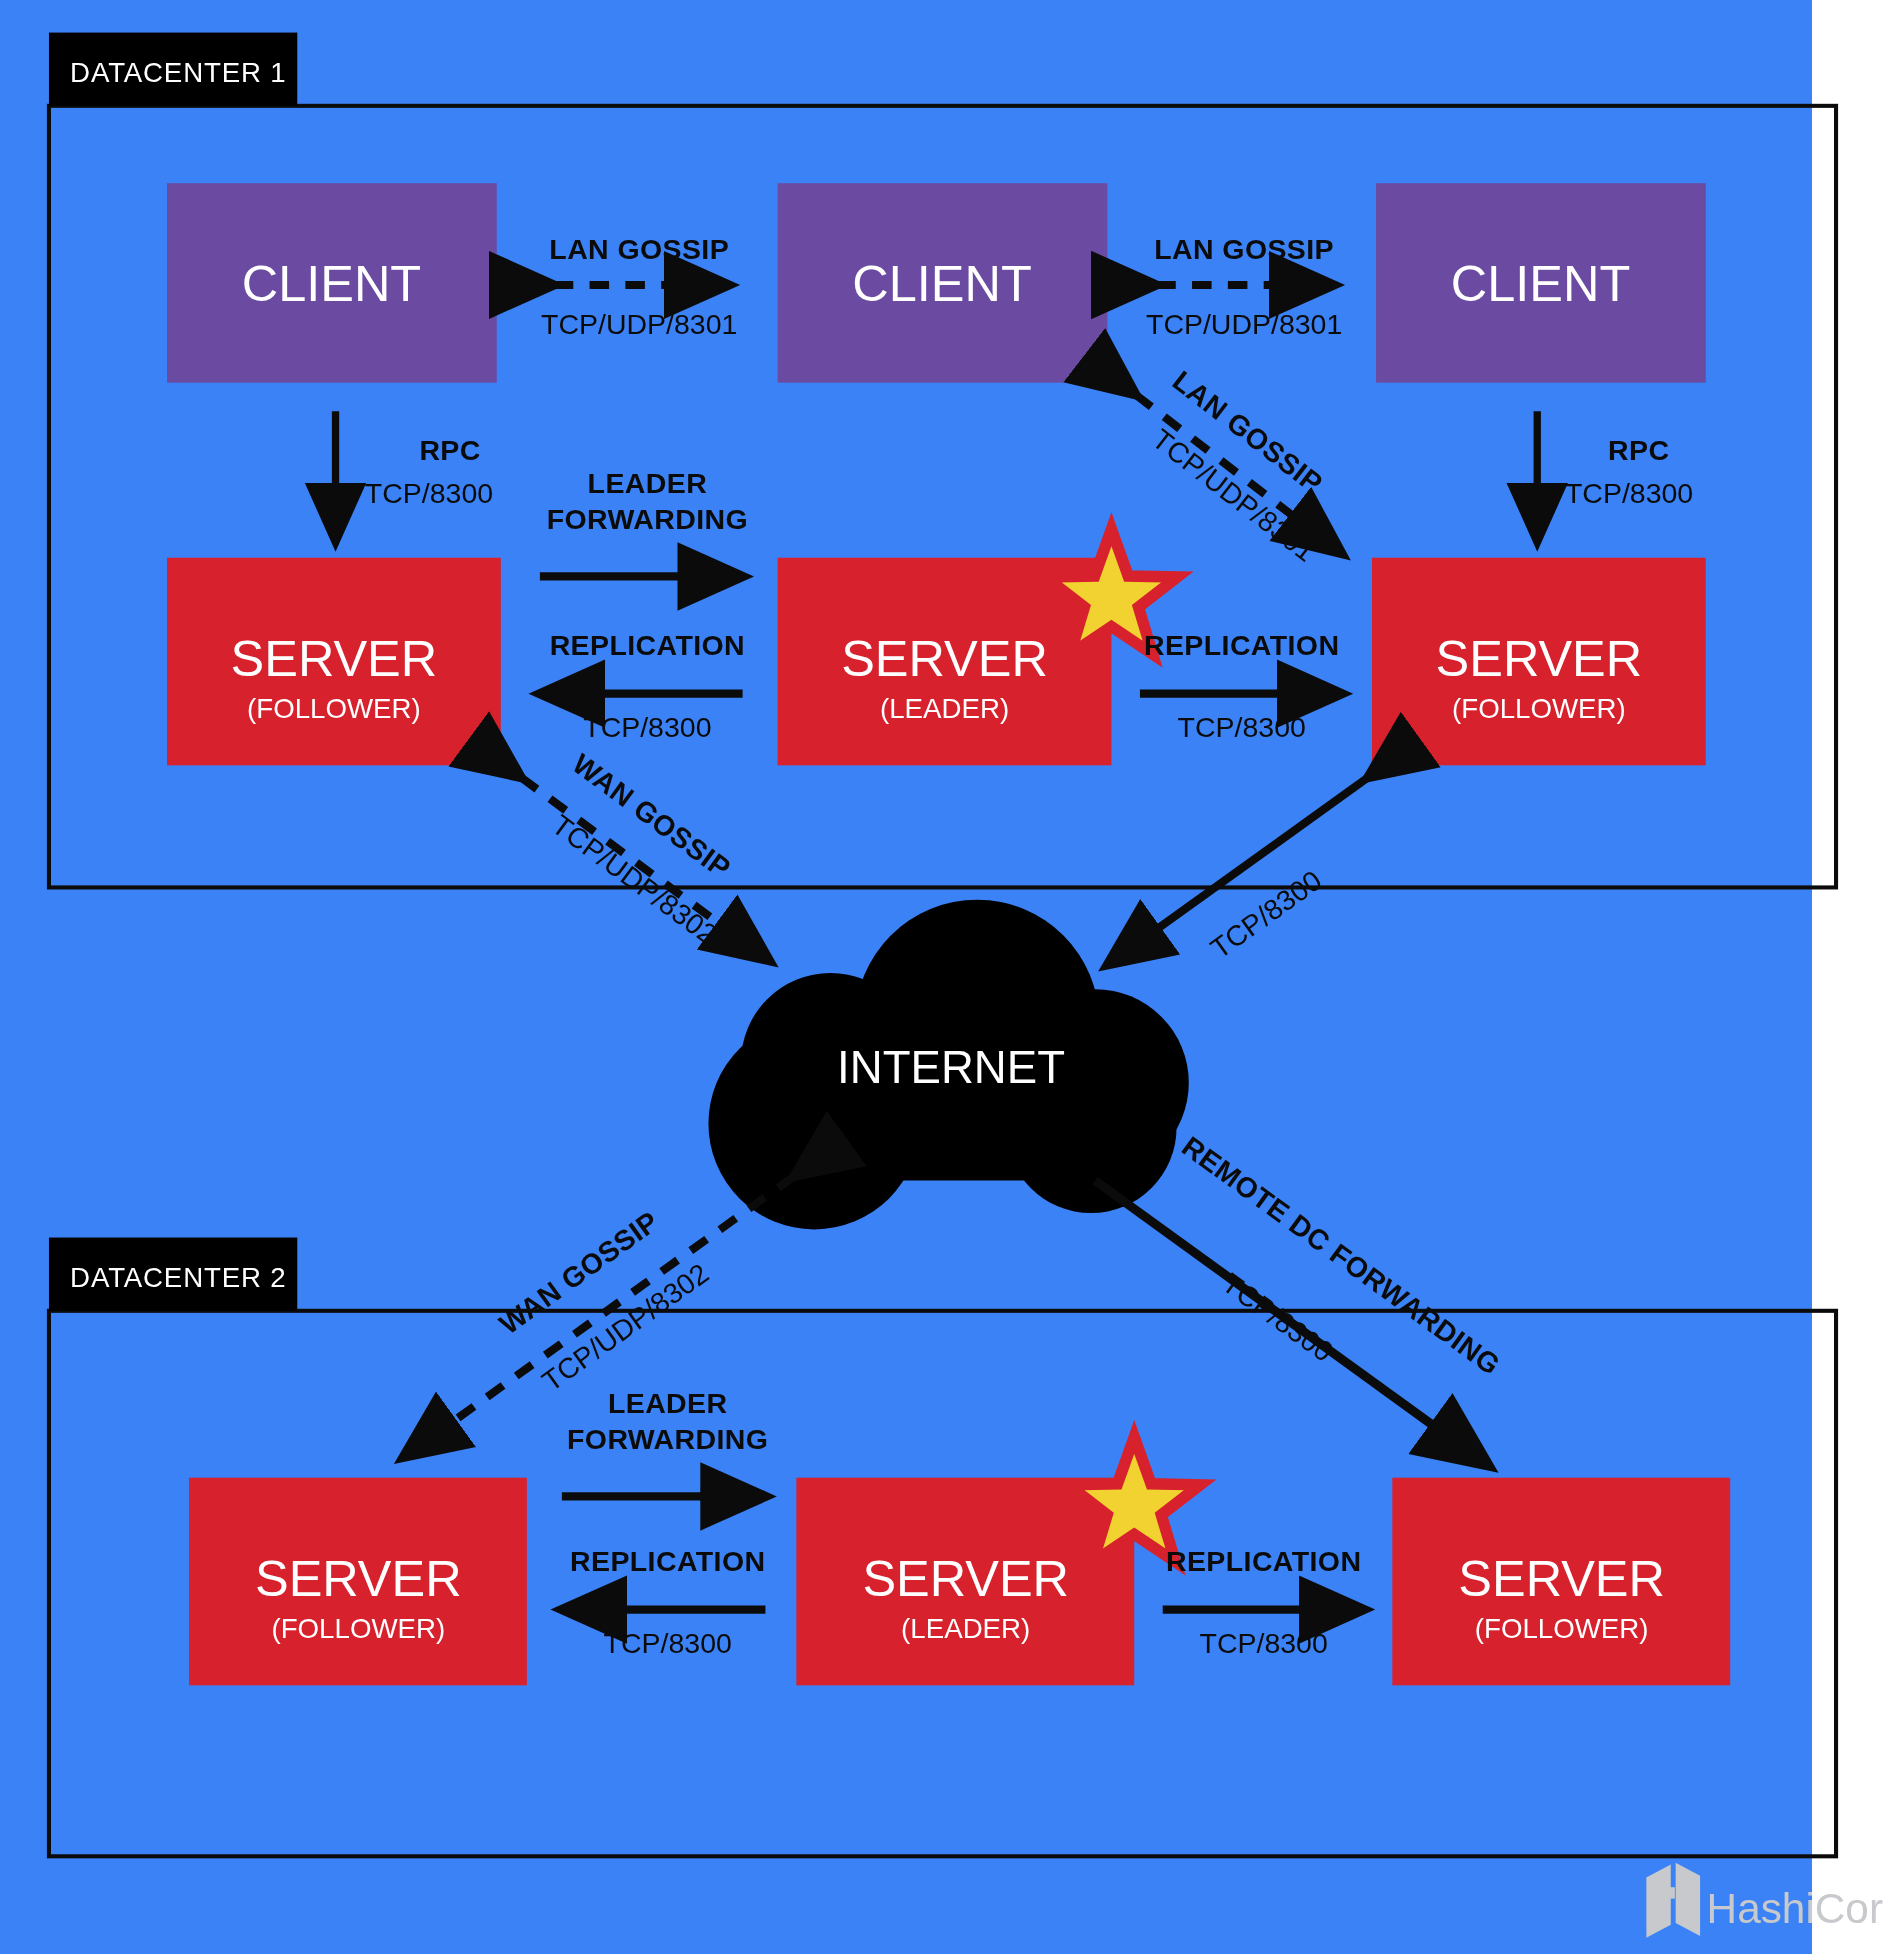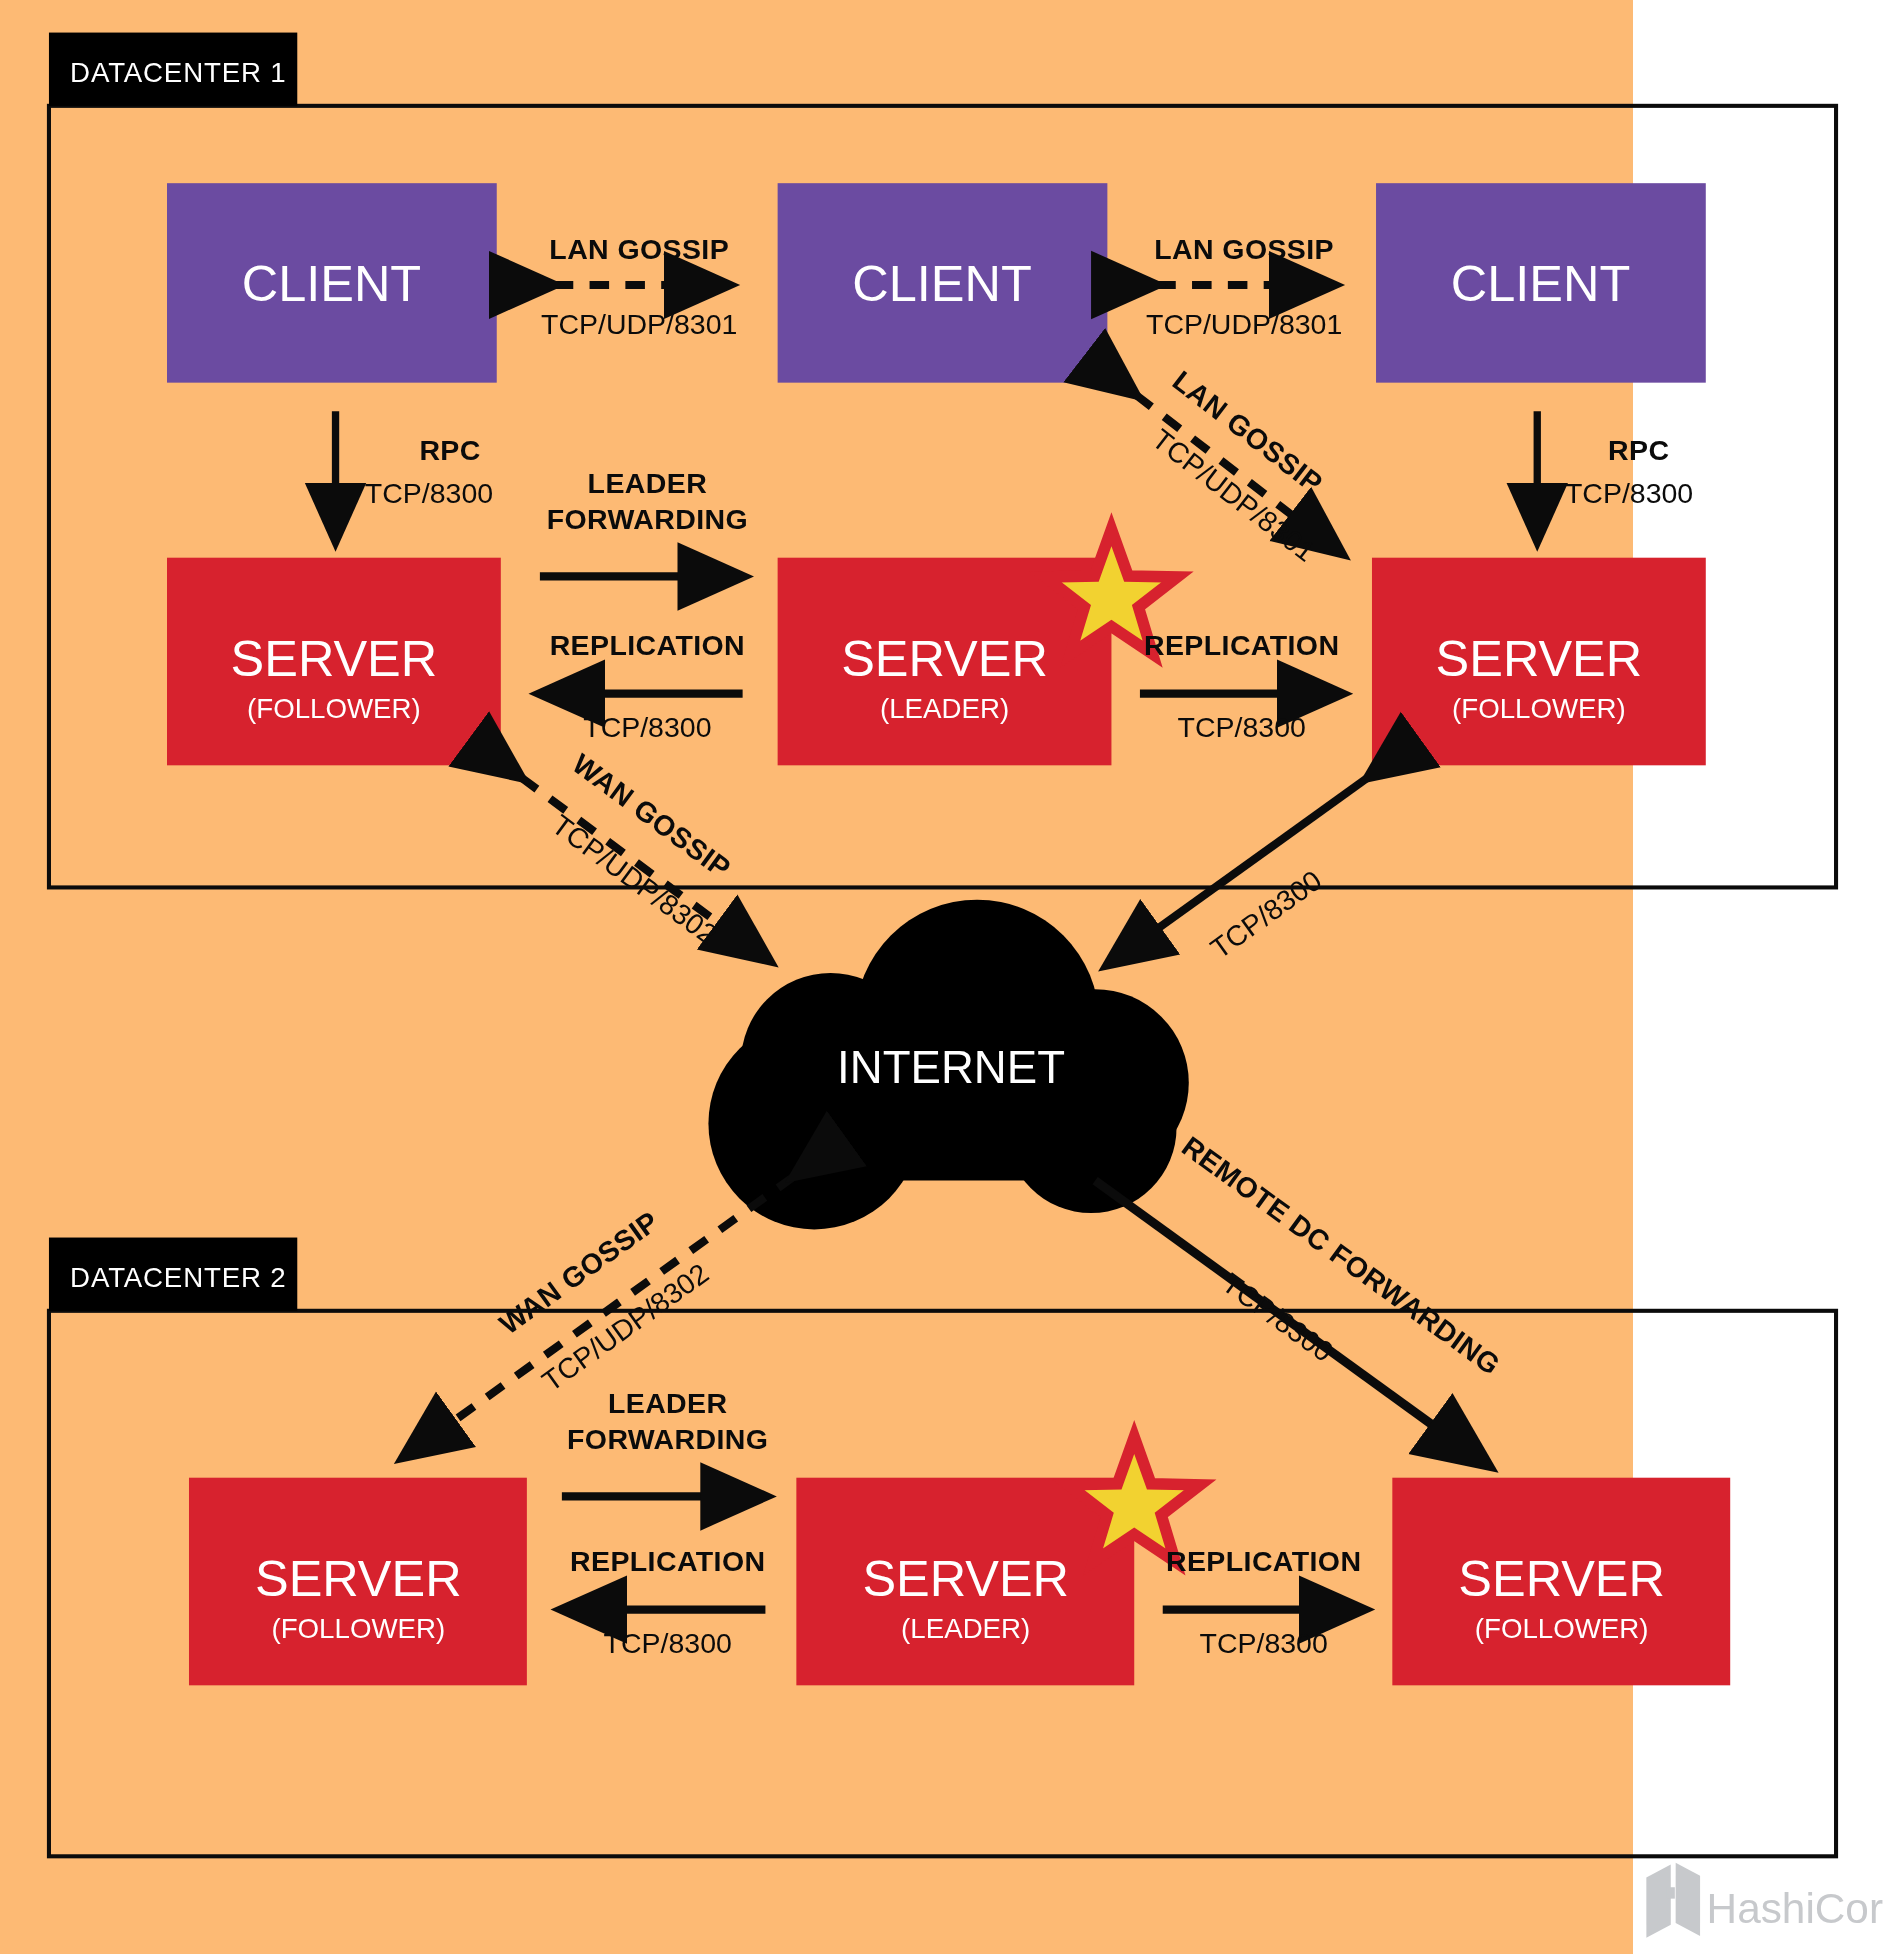--- a/index.html
+++ b/index.html
@@ -1,17 +1,17 @@
 <!DOCTYPE html>
 <html style="font-size:13px"><head>
 <meta charset="utf-8">
 <style>
   html,body{margin:0;padding:0;background:#ffffff;}
   body{width:1885px;height:1954px;font-family:"Liberation Sans",sans-serif;overflow:hidden;}
-  #stage{position:relative;width:1633px;height:1954px;background:#fdba74;}
+  #stage{position:relative;width:1812px;height:1954px;background:#3b82f6;}
   svg#diagram{position:absolute;left:0;top:0;width:1885px;height:1954px;display:block;}
   text{font-family:"Liberation Sans",sans-serif;}
   .dc-tab-txt{font-size:34px;fill:#ffffff;letter-spacing:1px;}
   .node-title{font-size:62px;fill:#ffffff;}
   .node-sub{font-size:34px;fill:#ffffff;}
   .lbl-bold{font-size:35px;font-weight:bold;fill:#0b0b0b;letter-spacing:0.5px;}
   .lbl-plain{font-size:35px;fill:#0b0b0b;}
   .cloud-txt{font-size:56px;fill:#ffffff;}
   .logo-txt{font-size:52px;fill:#c7c9cc;}
   .ln{stroke:#0b0b0b;fill:none;}

